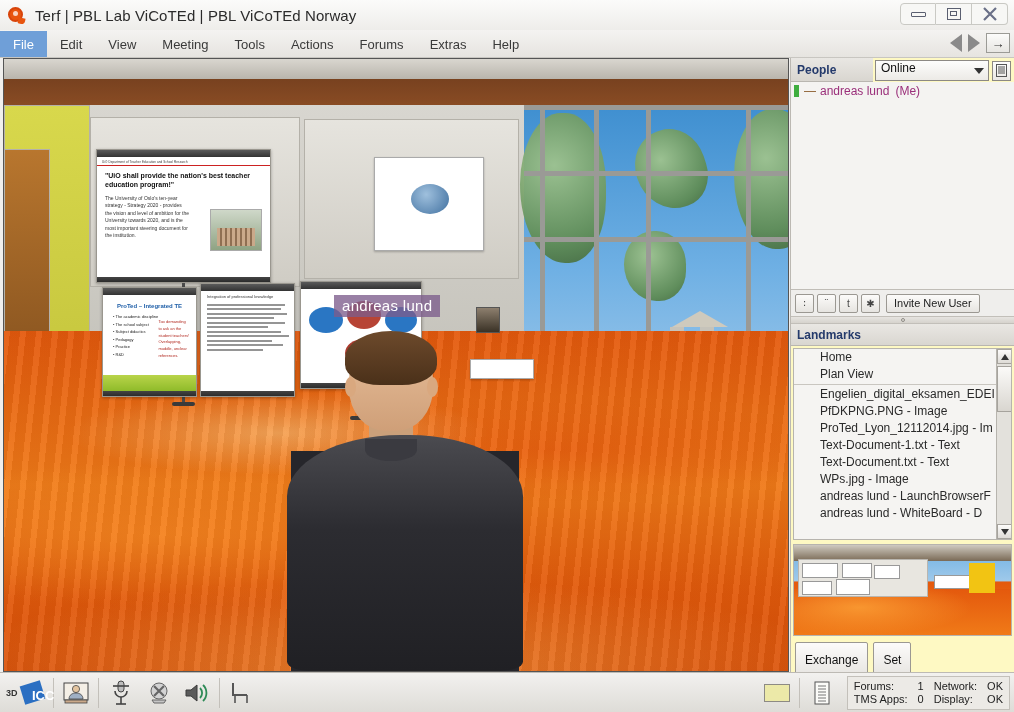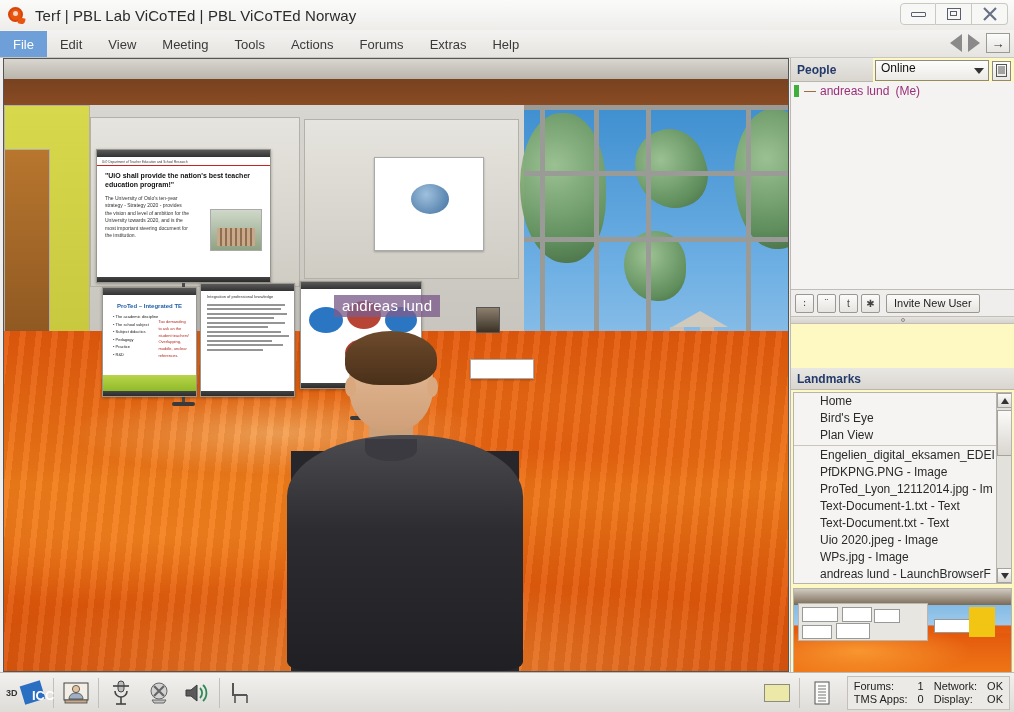--- a/index.html
+++ b/index.html
@@ -201,21 +201,21 @@
   .av-shoulder{ position:absolute; top:120px; width:60px;height:220px;background:#26262b;}
 
   
   .rpanel {
     position:absolute; left:790px; top:58px; width:224px; height:614px;
     background:#fef9c3; border-left:1px solid #bbb8b2;
   }
   .panel-head{
     height:22px; background:linear-gradient(#e9e7e3,#d9d6d0);
     border-bottom:1px solid #b9b6b0; display:flex; align-items:center;
-    font-size:12px; font-weight:bold; color:#243a6b; padding-left:6px;margin-top:44px;
+    font-size:12px; font-weight:bold; color:#243a6b; padding-left:6px;
   }
   .people-head{ display:flex; align-items:center; height:24px; }
   .people-title{
     width:82px; font-size:12px; font-weight:bold; color:#243a6b; padding-left:6px;
     background:linear-gradient(#e9e7e3,#d9d6d0); height:24px; display:flex; align-items:center;
     border-bottom:1px solid #b9b6b0;
   }
   .select-wrap{
     flex:1; height:21px; margin:1px 2px 0 2px; border:1px solid #8c8984;
     background:linear-gradient(#fdfdfc,#eceae6); display:flex; align-items:flex-start;
@@ -517,29 +517,27 @@
     </div>
 
     <div class="splitter">
         <span class="grip"></span>
       </div>
 
     <div class="panel-head">Landmarks</div>
 
     <div class="lm-list">
       <div class="lm-item">Home</div>
-      <div class="lm-item">Bird's Eye</div>
       <div class="lm-item">Plan View</div>
       <div class="lm-sep"></div>
       <div class="lm-item">Engelien_digital_eksamen_EDEI</div>
       <div class="lm-item">PfDKPNG.PNG - Image</div>
       <div class="lm-item">ProTed_Lyon_12112014.jpg - Im</div>
       <div class="lm-item">Text-Document-1.txt - Text</div>
       <div class="lm-item">Text-Document.txt - Text</div>
-      <div class="lm-item">Uio 2020.jpeg - Image</div>
       <div class="lm-item">WPs.jpg - Image</div>
       <div class="lm-item">andreas lund - LaunchBrowserF</div>
       <div class="lm-item">andreas lund - WhiteBoard - D</div>
 
       <div class="scrollbar">
         <div class="sb-arrow">
           <div style="width:0;height:0;border-left:4px solid transparent;border-right:4px solid transparent;border-bottom:6px solid #333;"></div>
         </div>
         <div class="sb-thumb"></div>
         <div class="sb-arrow bottom">

